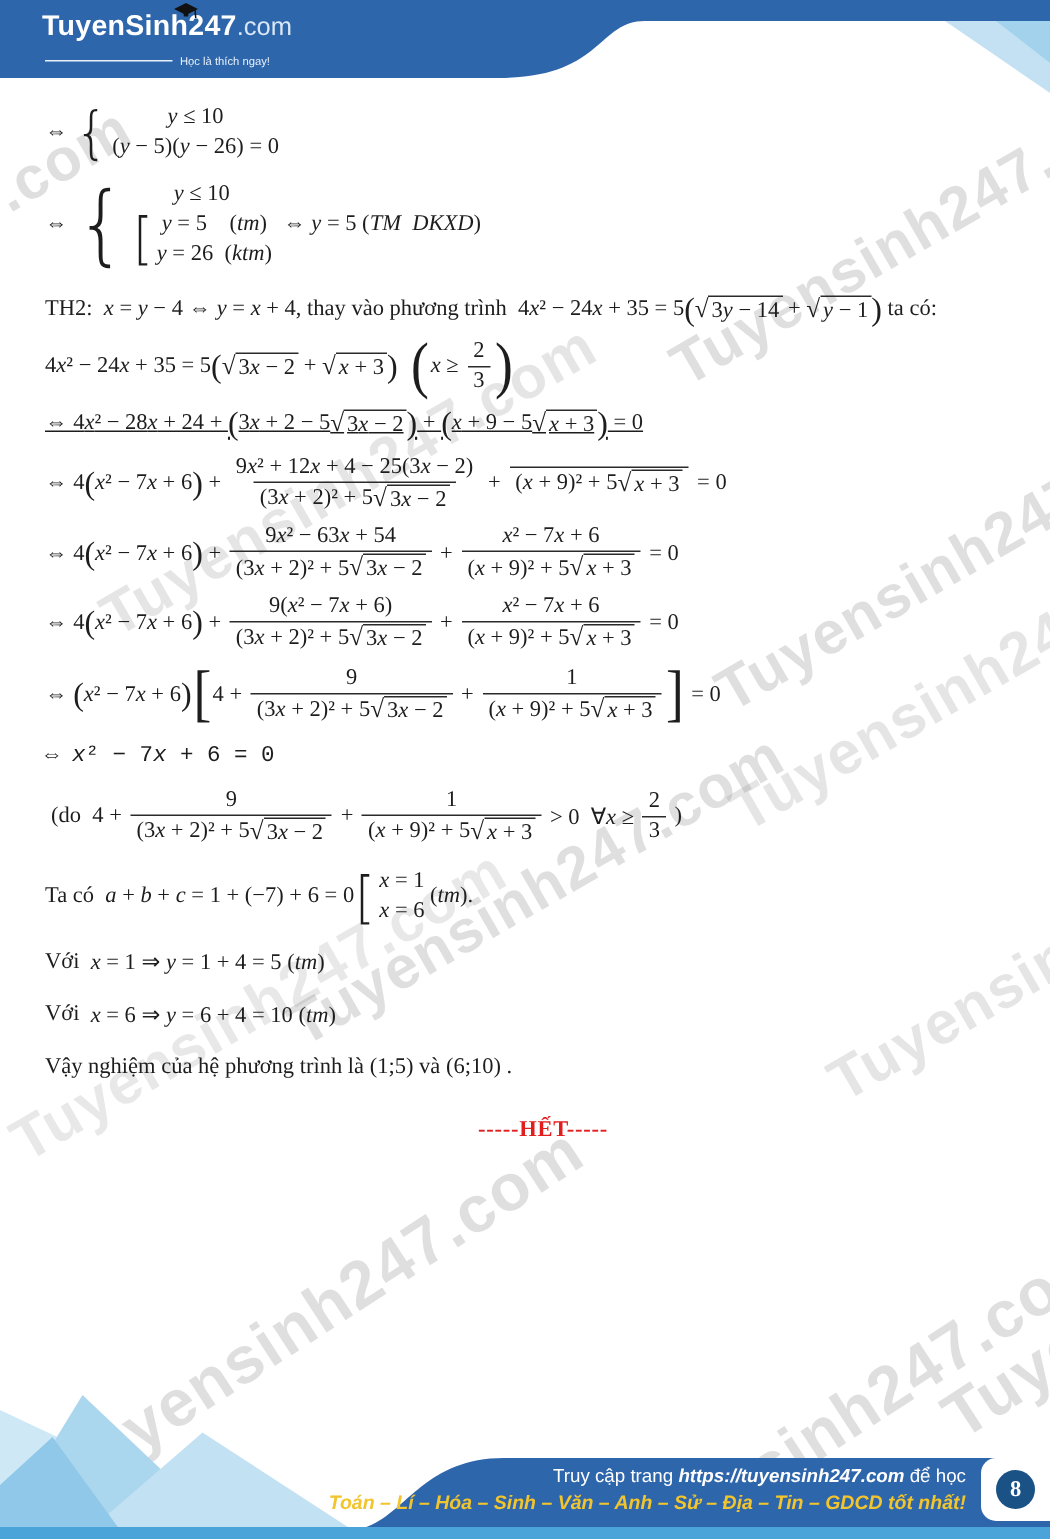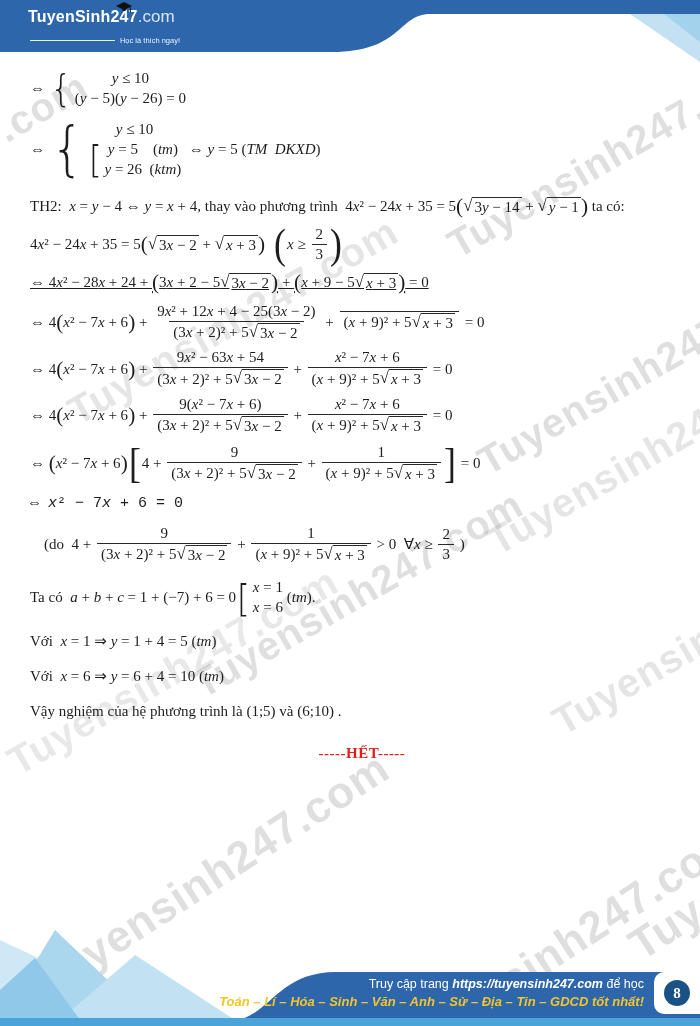--- a/index.html
+++ b/index.html
@@ -7,21 +7,21 @@
         font-family:"Liberation Serif",serif;color:#1d1d1d;}
   
   .decor{position:absolute;left:0;top:0;z-index:2;pointer-events:none;}
   
   .wm{position:absolute;z-index:1;font-family:"Liberation Sans",sans-serif;font-weight:bold;
       font-size:40px;color:rgba(140,140,140,0.28);white-space:nowrap;transform-origin:left top;
       letter-spacing:1px;}
   
   .logo{position:absolute;left:28px;top:8px;z-index:3;color:#fff;
         font-family:"Liberation Sans",sans-serif;line-height:1;}
-  .logo .main{font-size:16px;font-weight:bold;letter-spacing:0.2px;}
+  .logo .main{font-size:19px;font-weight:bold;letter-spacing:0.2px;}
   .logo .dotcom{font-size:17px;font-weight:normal;color:#d9e7f6;}
   .cap{position:absolute;left:86px;top:-7px;z-index:4;}
   .tagline-row{position:absolute;left:30px;top:36px;width:150px;z-index:3;display:flex;align-items:center;gap:5px;}
   .tagline-row .tline{flex:1;height:1px;background:#e8f1fa;}
   .tagline-row .tag{font-family:Liberation Sans, sans-serif;font-size:7.5px;color:#e8f1fa;white-space:nowrap;}
   
   .content{position:absolute;left:0;top:52px;width:700px;z-index:3;padding:14px 6px 0 30px;box-sizing:border-box;}
   .line{display:flex;align-items:center;font-size:15px;min-height:20px;}
   .mt,.rm{white-space:pre;}
   .mt i{font-style:italic;}
@@ -42,21 +42,21 @@
   .sp{display:inline-block;}
   
   [data-name="eq-system-1"]{margin:4px 0 14px;}
   [data-name="eq-system-2"]{margin:2px 0 16px;}
   [data-name="line-th2"]{margin:18px 0 8px;}
   [data-name="eq-main"]{margin:8px 0 2px;}
   [data-name="eq-expand"]{margin:8px 0;text-decoration:underline;}
   [data-name="eq-frac-1"],[data-name="eq-frac-2"],[data-name="eq-frac-3"]{margin:5px 0;}
   [data-name="eq-factored"]{margin:6px 0;}
   [data-name="eq-quadratic"]{margin:9px 0;font-family:Liberation Mono, monospace;}
-  [data-name="note-positive"]{margin:10px 14px 14px;}
+  [data-name="note-positive"]{margin:10px 4px 14px;}
   [data-name="para-vieta"]{margin:12px 0 2px;}
   [data-name="para-x1"],[data-name="para-x6"]{margin:15px 0;}
   [data-name="para-conclusion"]{margin:14px 0 8px;}
   [data-name="end-marker"]{margin:22px 0;justify-content:center;color:#e11d1d;
                            font-weight:bold;letter-spacing:.5px;}
   
   .foot-text{position:absolute;right:56px;top:975px;z-index:3;text-align:right;
              font-family:"Liberation Sans",sans-serif;line-height:1.45;}
   .foot-text .l1{font-size:12.5px;color:#fff;}
   .foot-text .l1 b{font-weight:bold;font-style:italic;}

